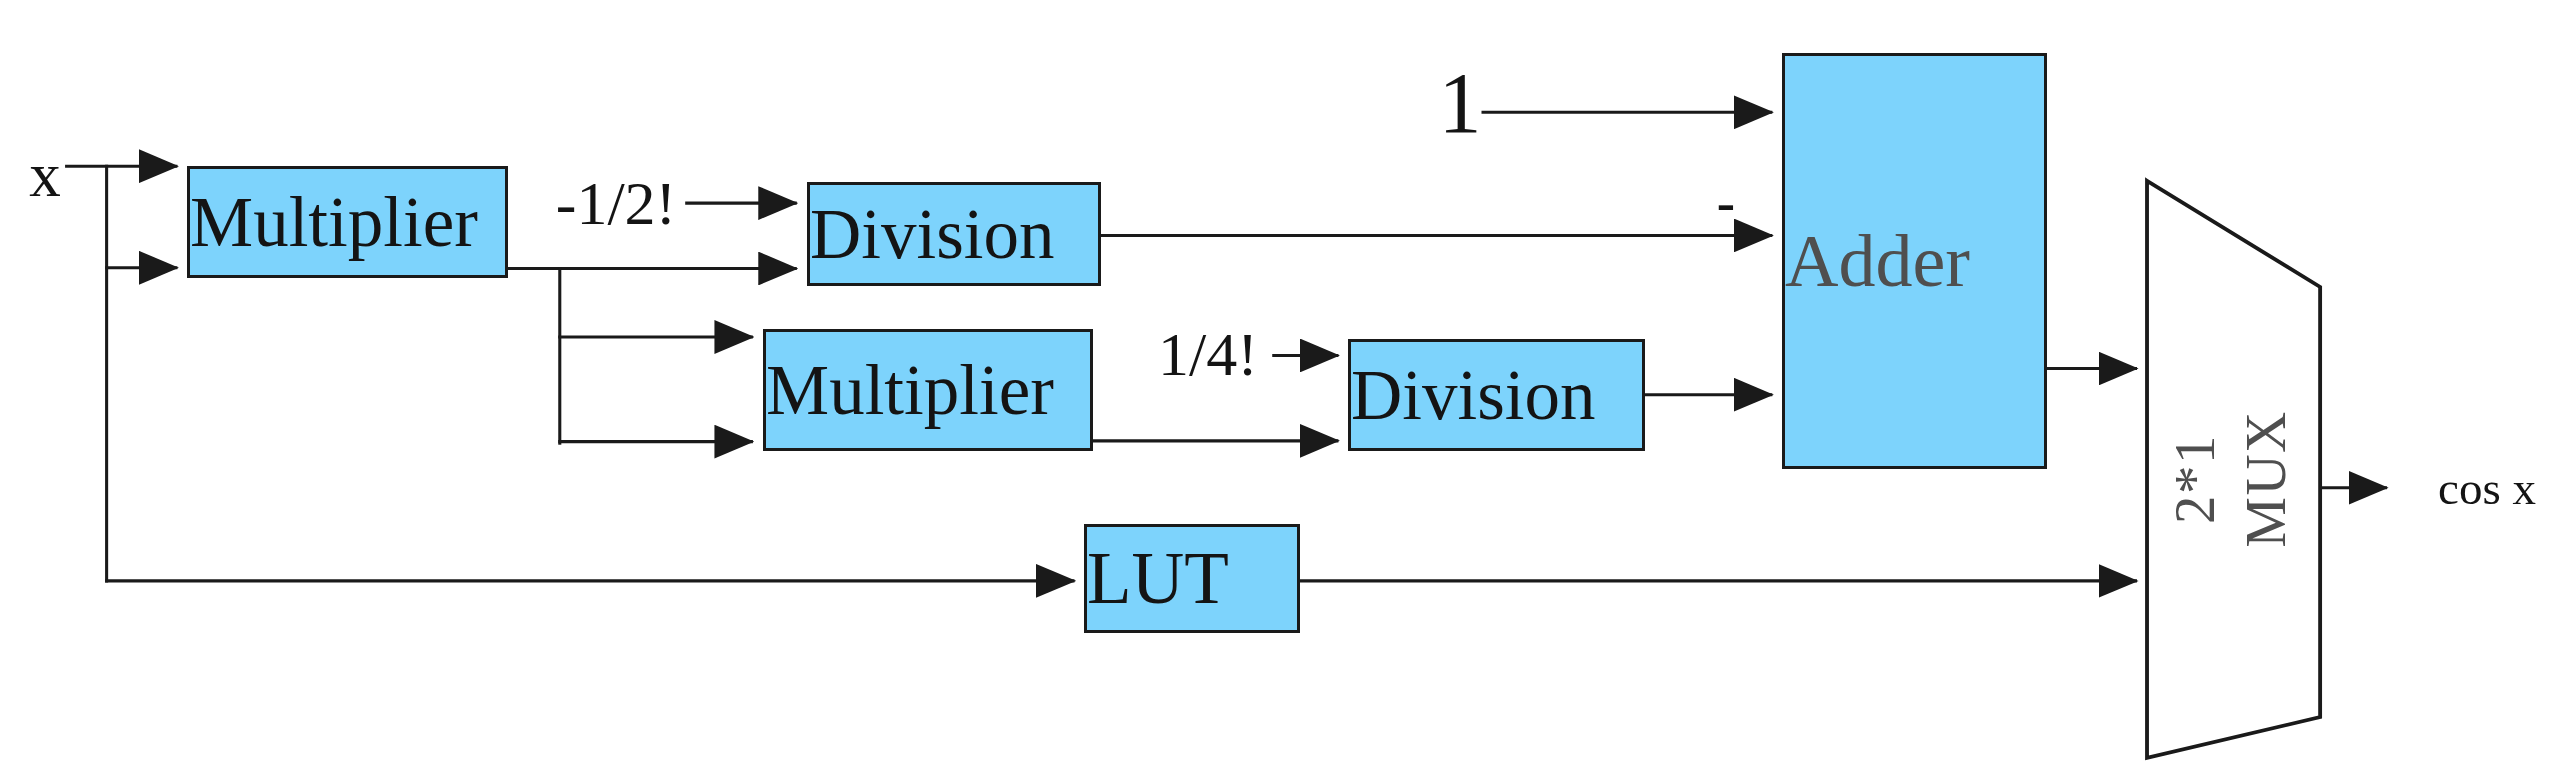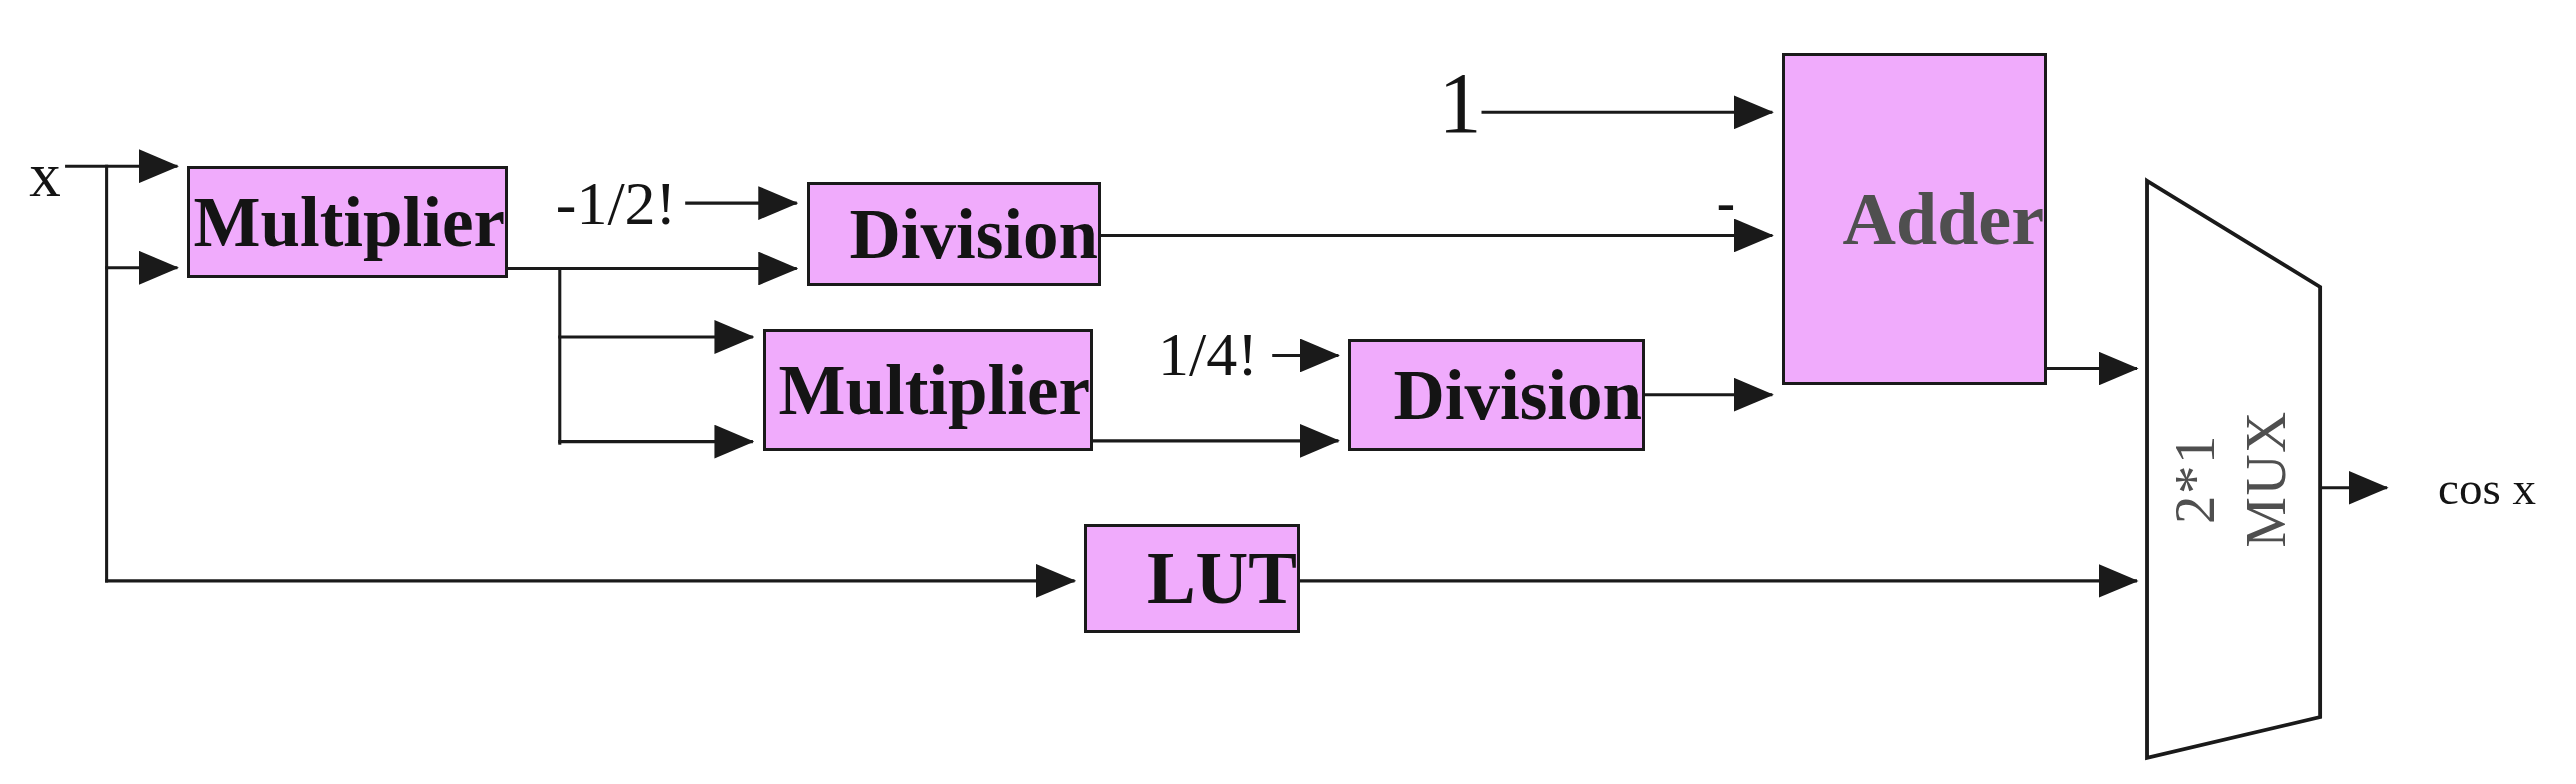--- a/index.html
+++ b/index.html
@@ -15,26 +15,25 @@
     background:var(--bg);
     font-family:"Liberation Serif","DejaVu Serif",serif;
     overflow:hidden;
   }
   #wires{position:absolute;left:0;top:0;width:2576px;height:784px;}
   .wire{stroke:var(--line);stroke-width:4;fill:none;stroke-linecap:square;}
   .shape{stroke:var(--line);stroke-width:5;fill:#ffffff;}
   .block{
     position:absolute;
     border:3.8px solid var(--line);
-    background:#f0abfc;
-    display:flex;align-items:center;justify-content:flex-end;
+    background:#7dd3fc;
+    display:flex;align-items:center;justify-content:flex-start;
     box-sizing:border-box;
     font-size:71px;color:var(--text);
     white-space:nowrap;
-    font-weight:bold;
   }
   .block.light{color:var(--muted);}
   .lbl{
     position:absolute;
     transform:translate(-50%,-50%);
     color:var(--text);
     white-space:nowrap;
     line-height:1;
   }
   .lbl-x{font-size:63px;}
@@ -101,21 +100,21 @@
   </div>
 
   <div class="block" style="left:763px;top:329px;width:330px;height:122px;">
     <span>Multiplier</span>
   </div>
 
   <div class="block" style="left:1348px;top:339px;width:297px;height:112px;">
     <span>Division</span>
   </div>
 
-  <div class="block light" style="left:1782px;top:53px;width:265px;height:332px;font-size:74px;">
+  <div class="block light" style="left:1782px;top:53px;width:265px;height:416px;font-size:74px;">
     <span>Adder</span>
   </div>
 
   <div class="block" style="left:1084px;top:524px;width:216px;height:109px;font-size:73px;">
     <span>LUT</span>
   </div>
 
   <div class="mux-label" style="left:2230px;top:479px;">
     <span>2*1</span>
     <span>MUX</span>

